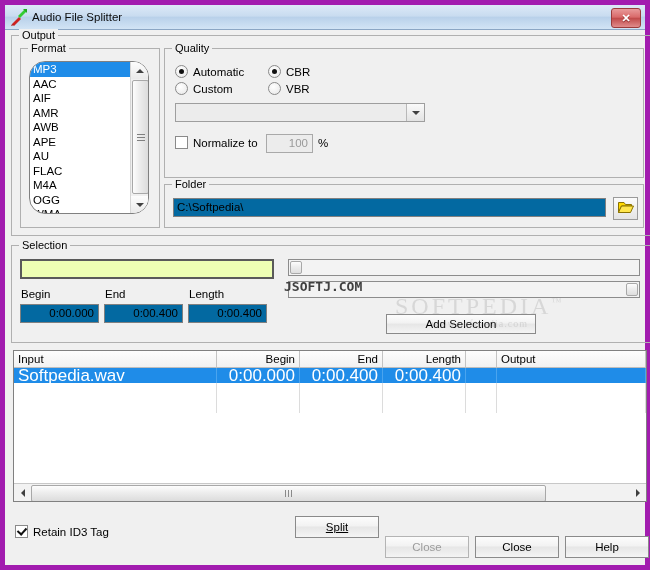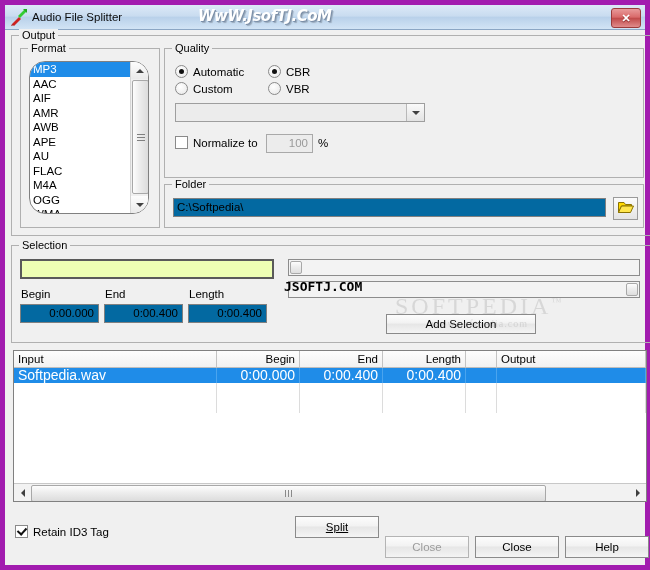--- a/index.html
+++ b/index.html
@@ -249,21 +249,21 @@
     line-height: 16px;
     padding: 0 4px;
     overflow: hidden; white-space: nowrap;
   }
   .lv-th.r { text-align: right; }
   .lv-row { display: flex; height: 15px; }
   .lv-row.sel { background: #1f8ce8; color: #fff; }
   .lv-td {
     box-sizing: border-box;
     border-right: 1px solid #dcdcdc;
-    font-size: 14px;
+    font-size: 17px;
     line-height: 15px;
     padding: 0 4px;
     overflow: hidden; white-space: nowrap;
   }
   .lv-td.r { text-align: right; }
   .lv-row.sel .lv-td { border-right-color: #4aa4ee; }
   .lv-empty { display:flex; height: 15px; border-bottom: 0; }
   .lv-hs {
     position: absolute; left:0; right:0; bottom:0; height: 17px;
     background: #f2f2f2; border-top: 1px solid #c8c8c8;
@@ -296,41 +296,40 @@
     display: block;
     font-size: 10px; letter-spacing: 1px;
     text-align: center;
     margin-top: -2px;
   }
   .wm-jsoftj {
     position: absolute;
     left: 279px; top: 274px;
     font-family: "DejaVu Sans Mono", monospace;
     font-size: 13px; font-weight: bold;
-    color: #000000;
+    color: #404040;
     pointer-events: none;
     white-space: nowrap;
   }
 </style>
 </head>
 <body>
 
 <div class="window">
 
   <div class="titlebar">
     <span class="title-icon">
       <svg width="18" height="18" viewBox="0 0 18 18">
         <path d="M2 16 L9 9 L11 11 L4 18 Z" fill="#cc2222"></path>
         <path d="M8 8 L15 1 L17 3 L10 10 Z" fill="#33cc33"></path>
         <path d="M13 1 L17 1 L17 5 Z" fill="#1faa1f"></path>
         <path d="M2 16 L1 18 L4 17 Z" fill="#aa1111"></path>
       </svg>
     </span>
     <span class="title-text">Audio File Splitter</span>
-    <span class="watermark-top">WwW.JsofTJ.CoM</span>
     <span class="close-btn">✕</span>
   </div>
 
   <div class="group" style="left:6px; top:30px; width:638px; height:199px;">
     <span class="legend">Output</span>
 
     <div class="group" style="left:8px; top:12px; width:138px; height:178px;">
       <span class="legend">Format</span>
 
       <div class="listbox" style="left:8px; top:12px; width:120px; height:153px;border-radius:16px;">

